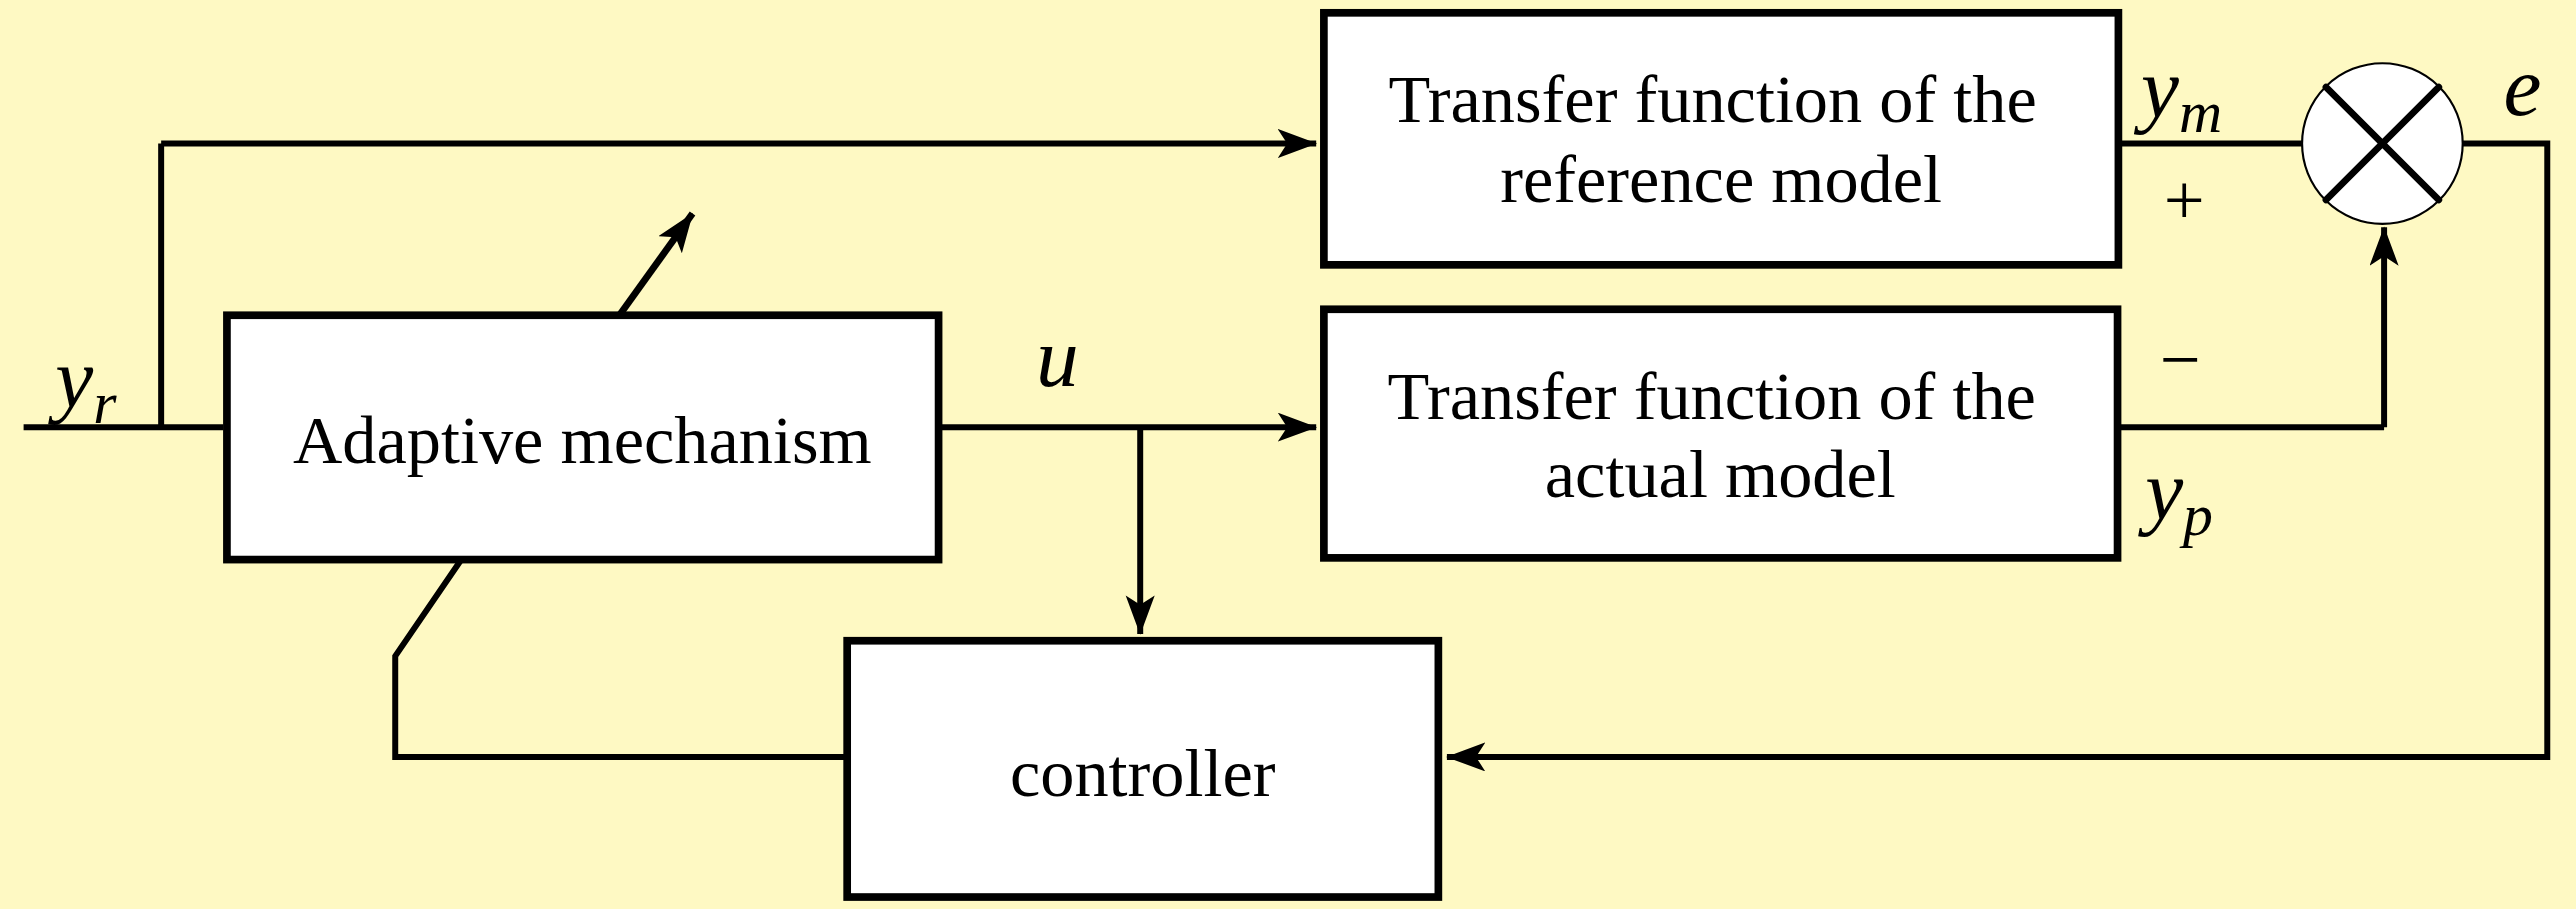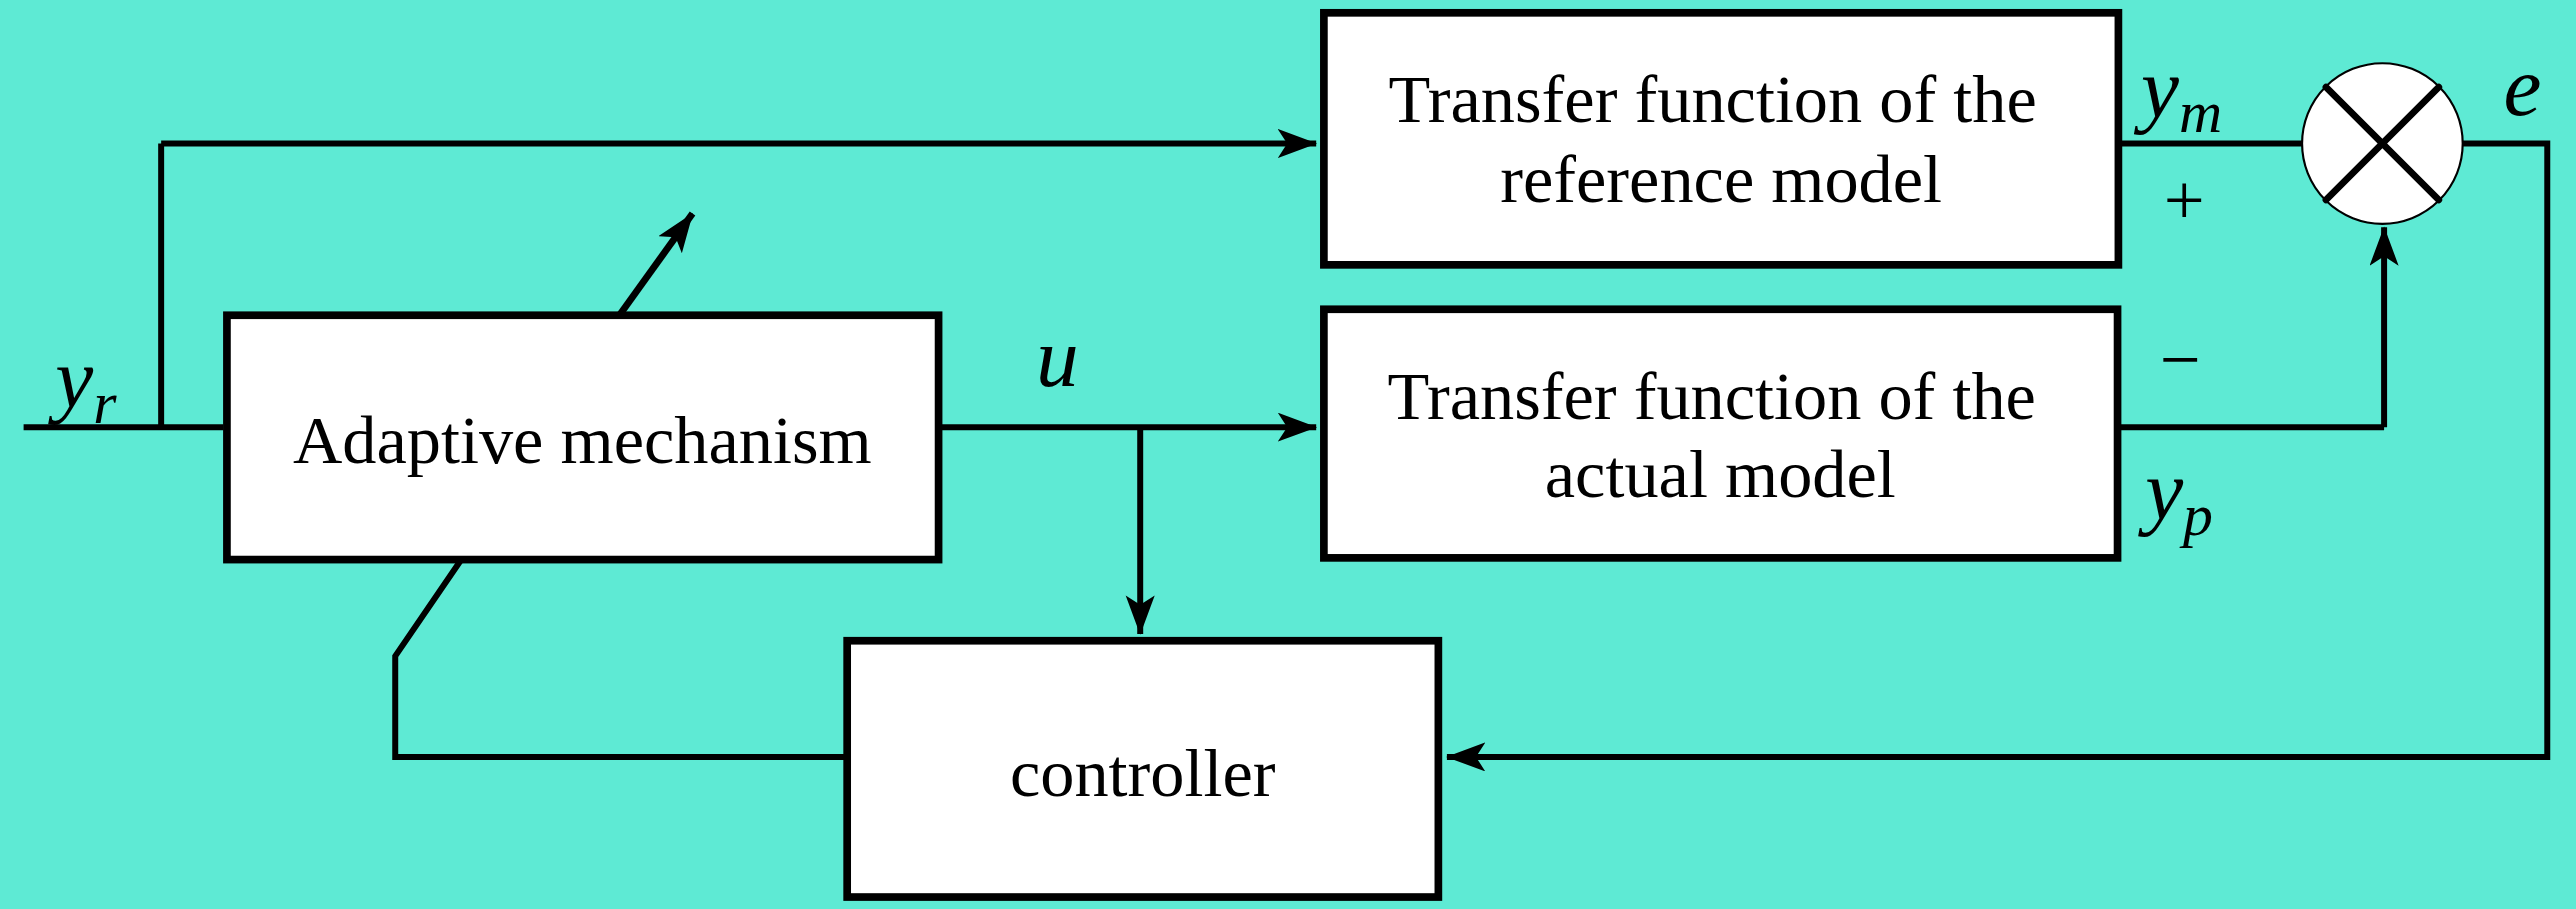--- a/index.html
+++ b/index.html
@@ -1,16 +1,16 @@
 <!DOCTYPE html>
 <html style="font-size:13.7px"><head>
 <meta charset="utf-8">
 <style>
   html,body{margin:0;padding:0;background:#ffffff;}
-  .stage{position:relative;width:2576px;height:909px;background:#5eead4;overflow:hidden;}
+  .stage{position:relative;width:2576px;height:909px;background:#fef9c3;overflow:hidden;}
   svg{display:block;}
   .box{fill:#ffffff;stroke:#000000;stroke-width:9;}
   .wire{fill:none;stroke:#000000;stroke-width:7;}
   .wire-thick{fill:none;stroke:#000000;stroke-width:8;}
   .sum-circle{fill:#ffffff;stroke:#000000;stroke-width:2.5;}
   .xline{stroke:#000000;stroke-width:8;stroke-linecap:round;}
   .box-label{font-family:"Liberation Serif",serif;font-size:80px;fill:#000000;text-anchor:middle;}
   .sig{font-family:"Liberation Serif",serif;font-style:italic;font-size:100px;fill:#000000;text-anchor:middle;}
   .sig-sub{font-size:70px;}
   .sign{font-family:"Liberation Serif",serif;font-size:85px;fill:#000000;text-anchor:middle;}

